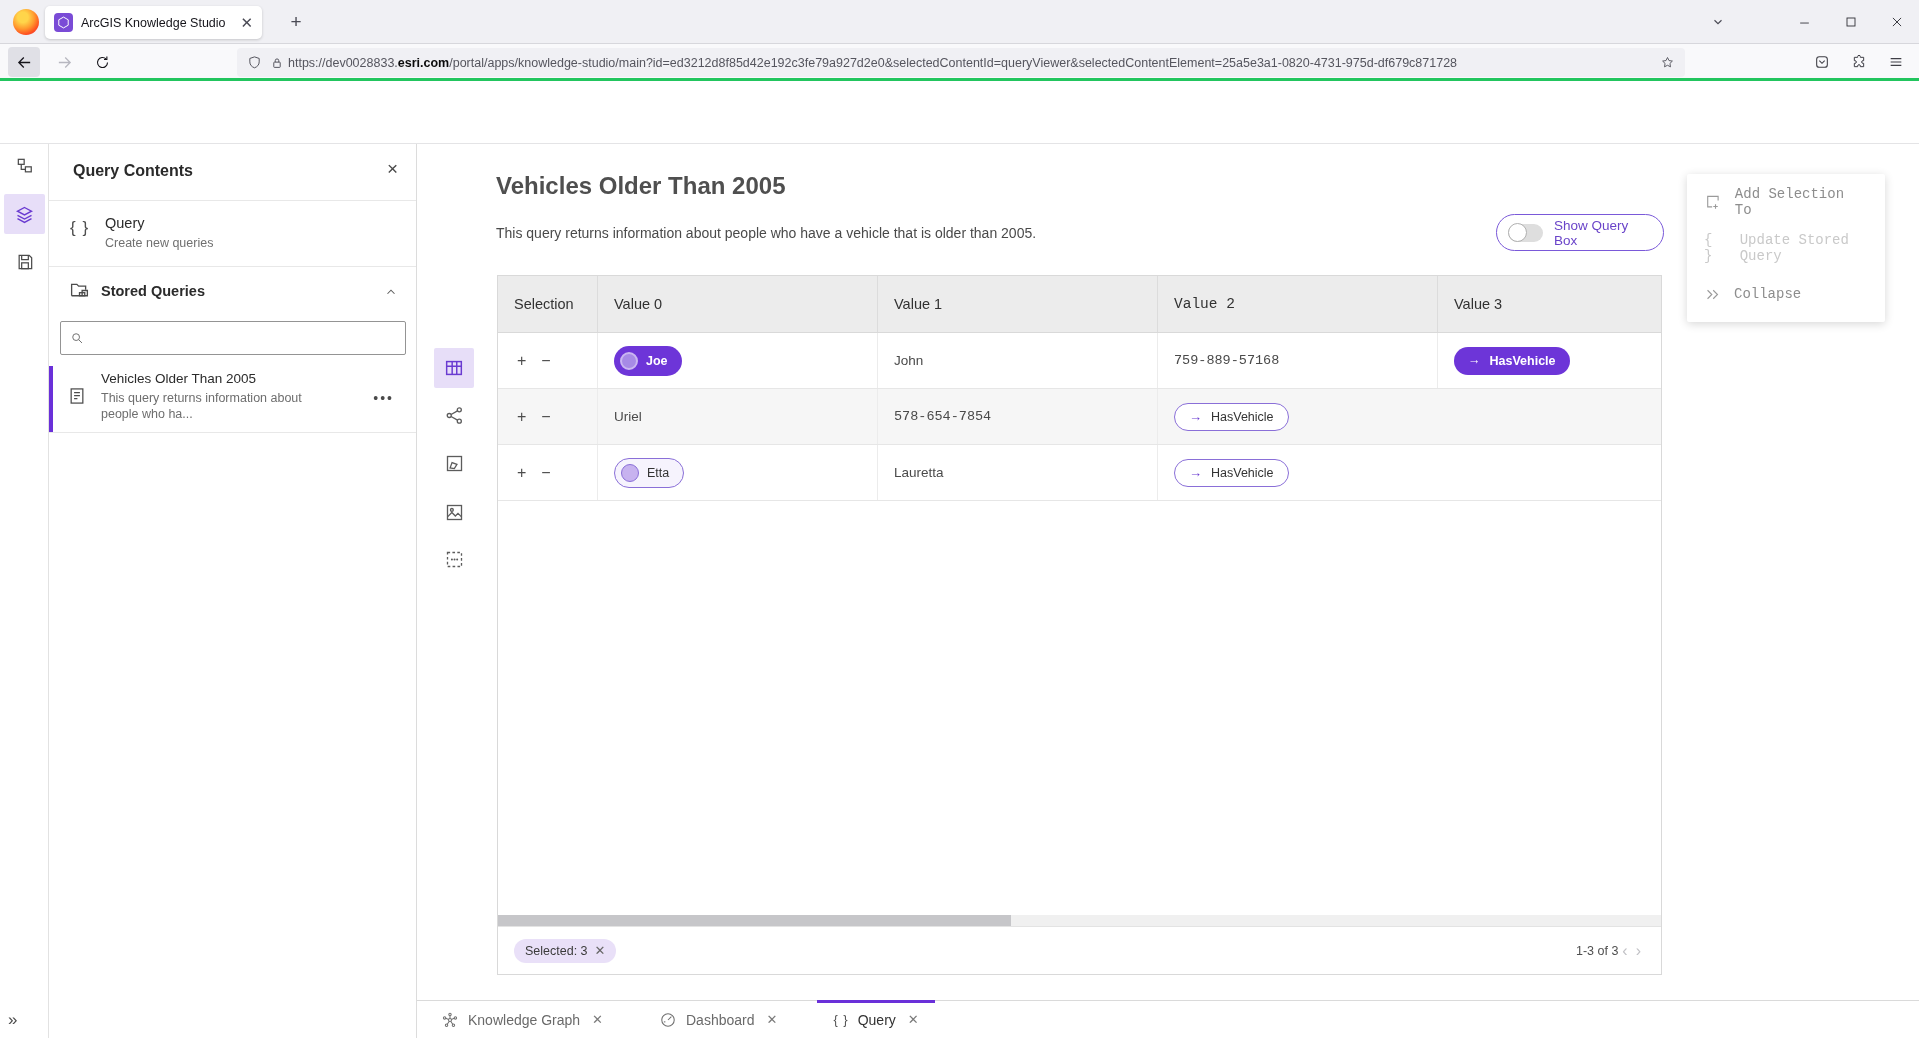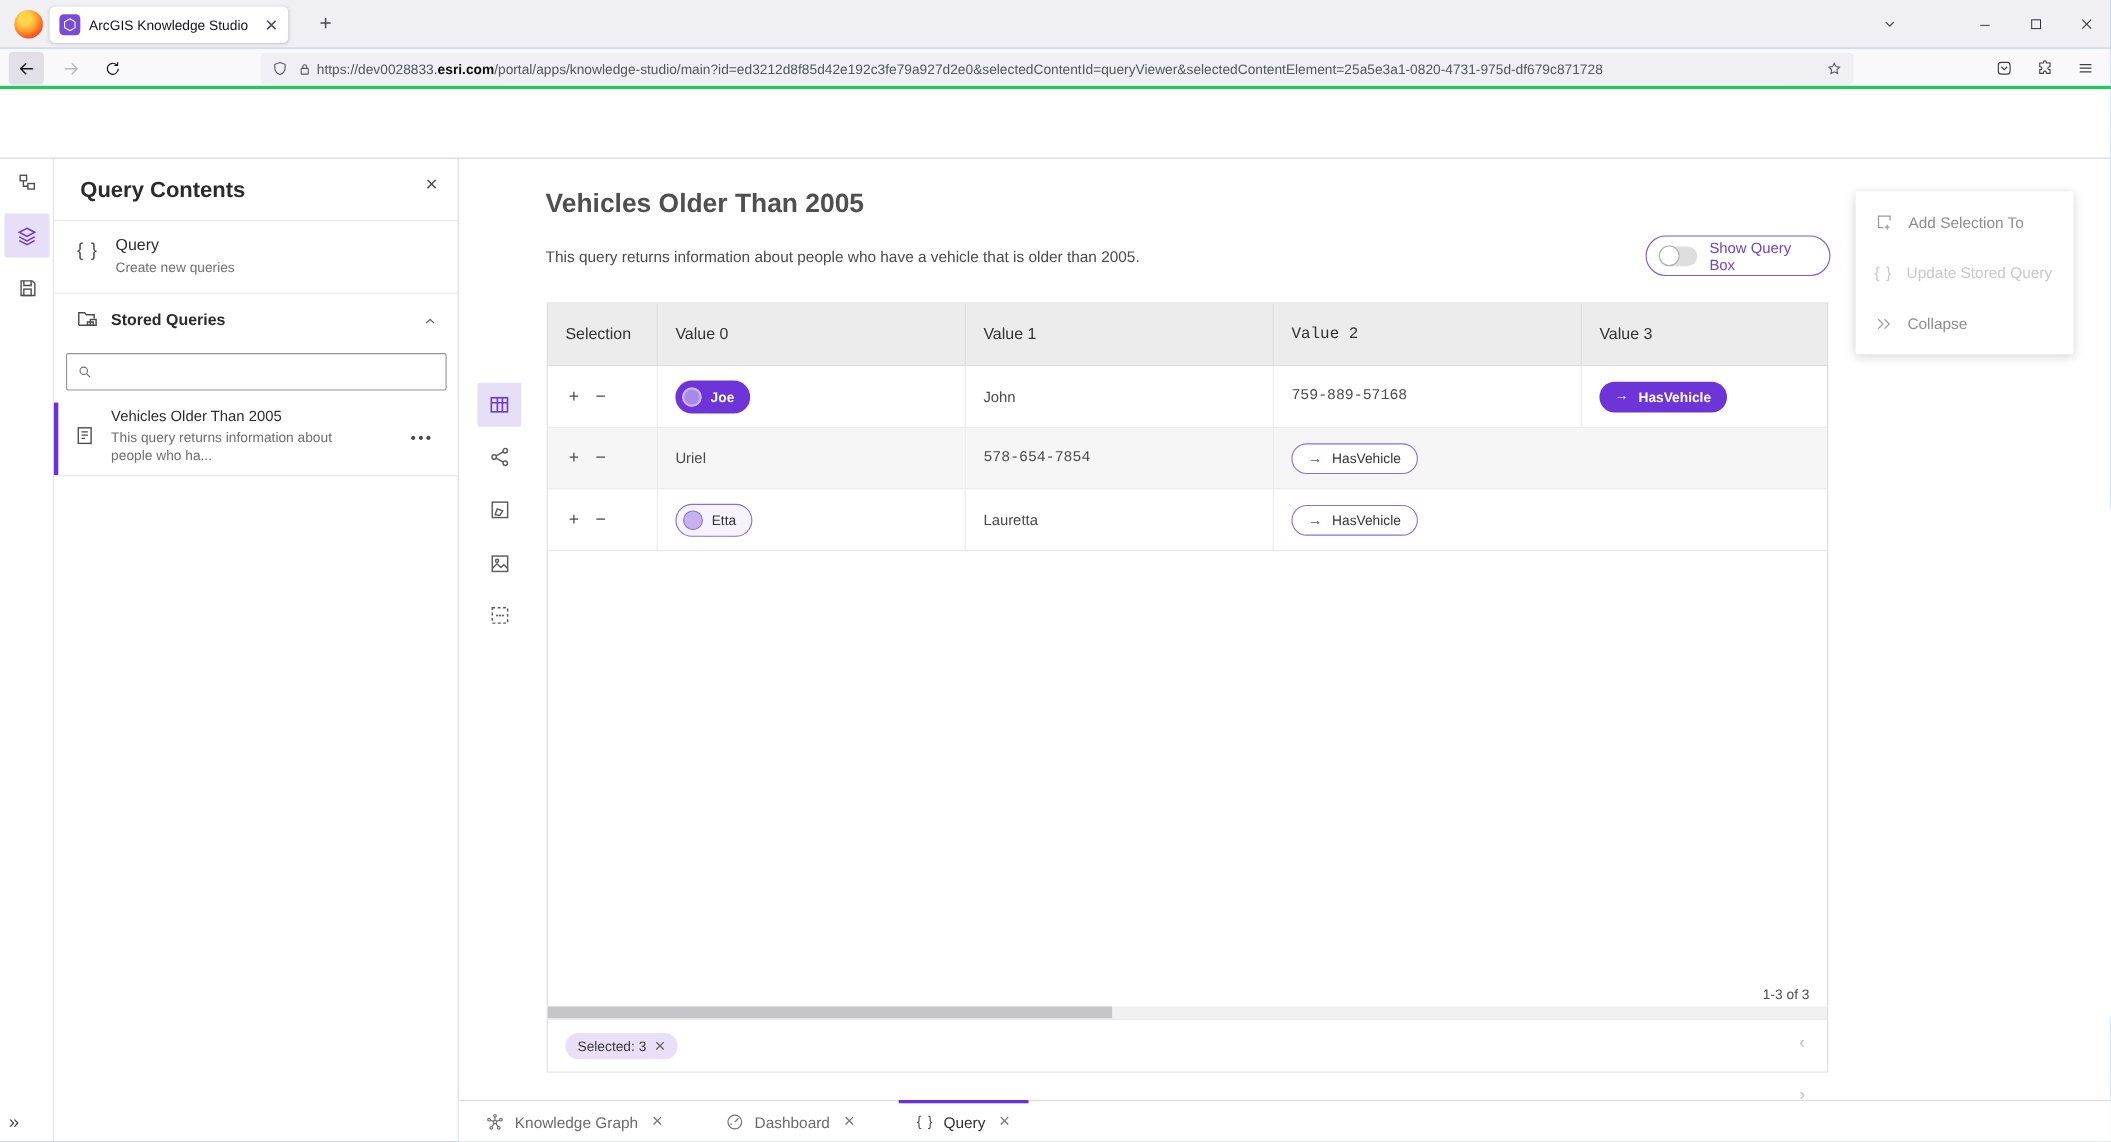--- a/index.html
+++ b/index.html
@@ -37,21 +37,21 @@
   .uname  { position:absolute; left:1736px; top:96px; font-size:14.5px; color:#2f2f2f; line-height:19px; }
   .usub   { position:absolute; left:1736px; top:115px; font-size:13.5px; color:#4c4c4c; line-height:19px; }
 
   
   .rail { position:absolute; left:0; top:144px; width:49px; height:894px; background:#fff; border-right:1px solid #e2e2e2; }
   .railbtn { position:absolute; left:4px; width:41px; height:40px; display:flex; align-items:center; justify-content:center; border-radius:2px; }
   .railbtn.sel { background:#e7def8; }
 
   
   .panel { position:absolute; left:49px; top:144px; width:368px; height:894px; background:#fff; border-right:1px solid #dcdcdc; }
-  .ptitle { position:absolute; left:24px; top:18px; font-size:20px; font-weight:600; color:#2a2a2a; }
+  .ptitle { position:absolute; left:24px; top:18px; font-size:16px; font-weight:600; color:#2a2a2a; }
   .pclose { position:absolute; right:18px; top:14px; font-size:19px; color:#4a4a4a; }
   .pdiv { position:absolute; left:0; width:367px; height:1px; background:#e8e8e8; }
   .qbraces { position:absolute; left:21px; top:74px; font-size:17px; color:#4f4f4f; letter-spacing:1px; }
   .qtitle { position:absolute; left:56px; top:71px; font-size:14.5px; color:#2b2b2b; }
   .qsub   { position:absolute; left:56px; top:92px; font-size:12.5px; color:#707070; }
   .sqlabel { position:absolute; left:52px; top:139px; font-size:14.5px; font-weight:700; color:#2b2b2b; }
   .searchbox { position:absolute; left:11px; top:177px; width:346px; height:34px; border:1px solid #949494; border-radius:2px; background:#fff; display:flex; align-items:center; padding:0 9px; }
   .searchbox input { border:none; outline:none; flex:1; font-size:13px; font-family:"Liberation Sans",sans-serif; margin-left:6px; background:transparent; }
   .sqitem { position:absolute; left:0; top:222px; width:367px; height:66px; background:#fff; }
   .sqbar { position:absolute; left:0; top:0; width:4px; height:66px; background:#6a30d9; }
@@ -103,28 +103,28 @@
   .rpill.outline .rlabel { color:#333; font-size:12.5px; }
   .rpill.outline .rarrow { color:#6a3bd1; }
 
   .hscroll { position:absolute; left:0; right:0; bottom:48px; height:11px; background:#f0f0f0; }
   .hthumb { position:absolute; left:0; top:0; width:513px; height:11px; background:#c6c6c9; }
   .cfoot { position:absolute; left:0; right:0; bottom:0; height:48px; border-top:1px solid #e3e3e3; background:#fff;
            display:flex; align-items:center; justify-content:space-between; padding:0 16px; }
   .selbadge { display:inline-flex; align-items:center; gap:7px; height:24px; background:#e9e0f8; border-radius:12px; padding:0 11px; }
   .selbadge .sbtxt { font-size:12.5px; color:#3b3b3b; }
   .selbadge .sbx { font-size:13px; color:#666; }
-  .pager { display:flex; align-items:flex-end; gap:29px;flex-direction:column; }
+  .pager { display:flex; align-items:center; gap:0; }
   .pgtxt { font-size:12.5px; color:#4f4f4f; }
   .pgchev { font-size:16px; color:#c2c2c6; padding:0 4px; }
 
   
   .ctxmenu { position:absolute; left:1687px; top:174px; width:198px; background:#fff; border-radius:2px;
              box-shadow:0 2px 10px rgba(0,0,0,.16); padding:5px 0; }
-  .ctxitem { height:46px; display:flex; align-items:center; gap:13px; padding:0 17px; font-size:14px; color:#8d8d8d; }
+  .ctxitem { height:46px; display:flex; align-items:center; gap:13px; padding:0 17px; font-size:14px; color:#8d8d8d;font-family:Liberation Mono, monospace; }
   .ctxitem.disabled { color:#c9c9c9; }
   .ctxbraces { font-size:14px; letter-spacing:1px; }
 
   
   .btabs { position:absolute; left:0; right:0; bottom:0; height:38px; border-top:1px solid #dadada; background:#fff;
            display:flex; align-items:stretch; padding-left:8px; gap:24px; }
   .btb { position:relative; display:flex; align-items:center; gap:9px; padding:0 16px; }
   .btb .btlabel { font-size:14px; color:#6a6a6a; }
   .btb .btx { font-size:13px; color:#7a7a7a; margin-left:3px; }
   .btb.active .btlabel { color:#323232; }

